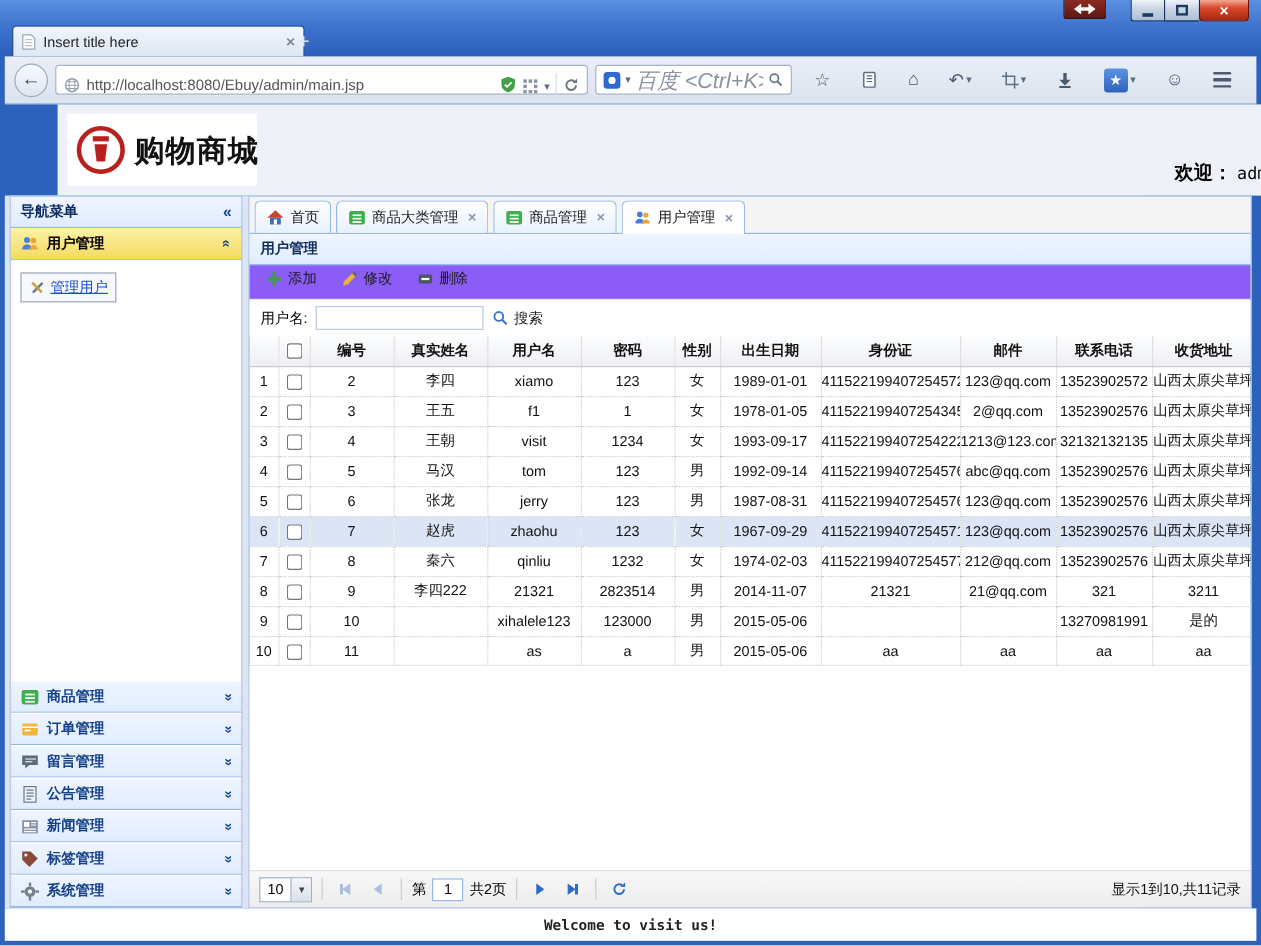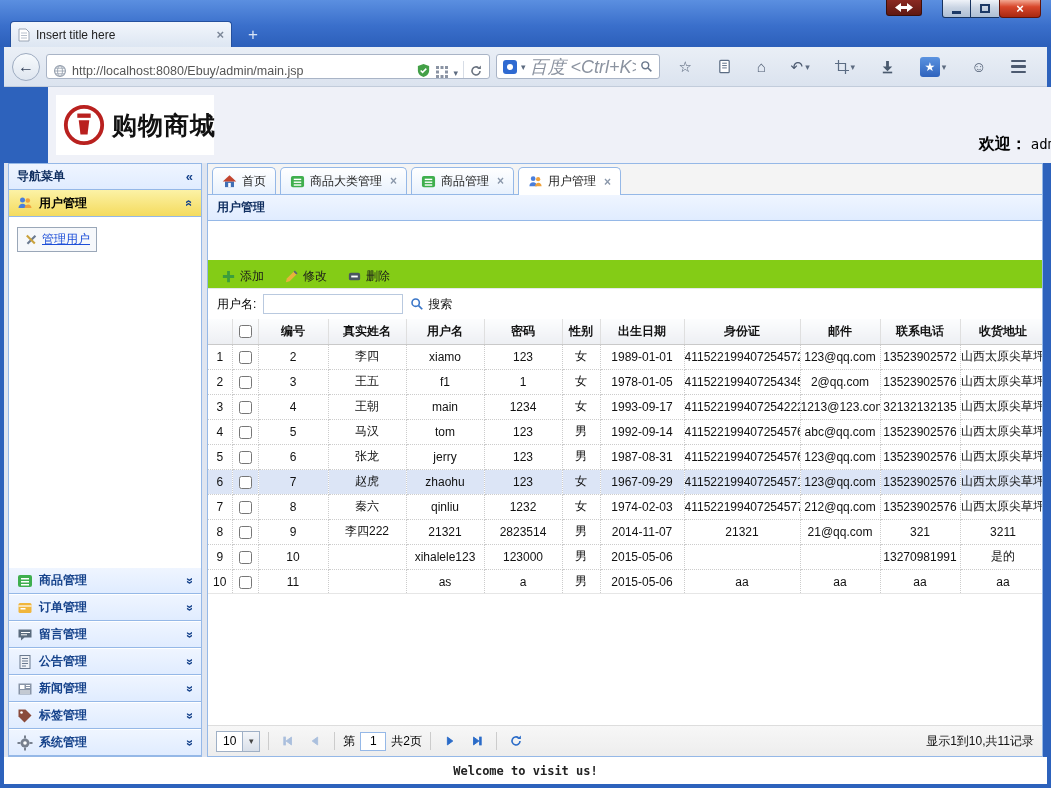--- a/index.html
+++ b/index.html
@@ -17,21 +17,21 @@
     display:flex; align-items:center; justify-content:center; }
   .wc { height:18px; border:1px solid #17335f; border-top:none; display:flex; align-items:center; justify-content:center;
     background:linear-gradient(#eff3f9,#c9d4e3 45%,#aebfd4); }
   .wc.min { width:29px; border-radius:0 0 0 3px; }
   .wc.max { width:28px; border-left:none; border-right:none; }
   .wc.close { width:42px; border-radius:0 0 4px 4px; background:linear-gradient(#f3a892,#d8472b 40%,#a82810);
     color:#fff; font-weight:bold; font-size:13px; border-color:#5f130a; }
   .glyph-min { width:9px; height:3px; background:#1d3a66; margin-top:7px; }
   .glyph-max { width:10px; height:9px; border:2px solid #1d3a66; }
 
-  .tab { position:absolute; left:10px; top:21px; width:222px; height:26px;
+  .tab { position:absolute; left:10px; top:21px; width:244px; height:26px;
     background:linear-gradient(#f2f6fc,#dde6f2); border:1px solid #24509e; border-bottom:none;
     border-radius:4px 4px 0 0; display:flex; align-items:center; gap:6px; padding:0 7px; }
   .tab-title { flex:1; color:#222; font-size:12px; white-space:nowrap; overflow:hidden; }
   .tab-close { color:#7c8798; font-size:13px; font-weight:bold; cursor:default; }
   .new-tab { position:absolute; left:240px; top:24px; width:26px; height:22px; color:#d8e4f5;
     font-size:17px; display:flex; align-items:center; justify-content:center; }
 
   
   .navbar { position:absolute; left:4px; top:47px; width:1043px; height:40px;
     background:linear-gradient(#eaeff6,#dbe3ef); border-bottom:1px solid #c2ccdb;
@@ -93,22 +93,22 @@
     border:1px solid #95B8E7; display:flex; flex-direction:column; }
   .tabs-bar { flex:0 0 31px; background:#F4F4F4; border-bottom:1px solid #95B8E7;
     display:flex; align-items:flex-end; gap:4px; padding:3px 4px 0 4px; }
   .tab-item { height:27px; border:1px solid #95B8E7; border-bottom:none; border-radius:5px 5px 0 0;
     background:linear-gradient(#ffffff,#E8F1FD); display:flex; align-items:center; gap:5px;
     padding:0 9px; color:#222; position:relative; }
   .tab-item.active { background:#fff; height:28px; margin-bottom:-1px; z-index:2; }
   .tclose { color:#8b98ab; font-size:12px; font-weight:bold; margin-left:3px; }
   .panel-hd { flex:0 0 26px; background:linear-gradient(#EFF5FF,#E0ECFF); border-bottom:1px solid #95B8E7;
     display:flex; align-items:center; padding:0 9px; color:#0E2D5F; font-weight:bold; }
-  .gtoolbar { flex:0 0 29px; background:#84cc16; border-bottom:1px solid #e4e8ee;
-    display:flex; align-items:flex-end; gap:10px; padding:0 8px;margin-top:39px; }
+  .gtoolbar { flex:0 0 29px; background:#8b5cf6; border-bottom:1px solid #e4e8ee;
+    display:flex; align-items:flex-start; gap:10px; padding:0 8px; }
   .tool-btn { display:inline-flex; align-items:center; gap:4px; padding:3px 5px; border-radius:3px; color:#1a1a1a; }
   .search-row { flex:0 0 30px; display:flex; align-items:center; gap:7px; padding:0 9px; background:#fff; }
   .search-input { width:140px; height:20px; border:1px solid #b9c9df; font-size:12px; padding:0 4px; }
   .search-btn { display:inline-flex; align-items:center; gap:4px; color:#1a1a1a; }
 
   
   .grid-wrap { flex:0 0 275px; overflow:hidden; border-bottom:1px solid #e6e6e6; }
   table.grid { border-collapse:collapse; table-layout:fixed; width:838px; }
   .grid th { height:25px; background:linear-gradient(#fcfdfe,#edeff3); border-right:1px solid #dfdfdf;
     border-bottom:1px solid #c9c9c9; font-weight:bold; font-size:12px; color:#111;
@@ -545,21 +545,21 @@
                 <td>411522199407254345</td>
                 <td>2@qq.com</td>
                 <td>13523902576</td>
                 <td>山西太原尖草坪</td>
               </tr>
               <tr>
                 <td>3</td>
                 <td><input type="checkbox" style=""></td>
                 <td>4</td>
                 <td>王朝</td>
-                <td>main</td>
+                <td>visit</td>
                 <td>1234</td>
                 <td>女</td>
                 <td>1993-09-17</td>
                 <td>411522199407254222</td>
                 <td>1213@123.com</td>
                 <td>32132132135</td>
                 <td>山西太原尖草坪</td>
               </tr>
               <tr>
                 <td>4</td>

